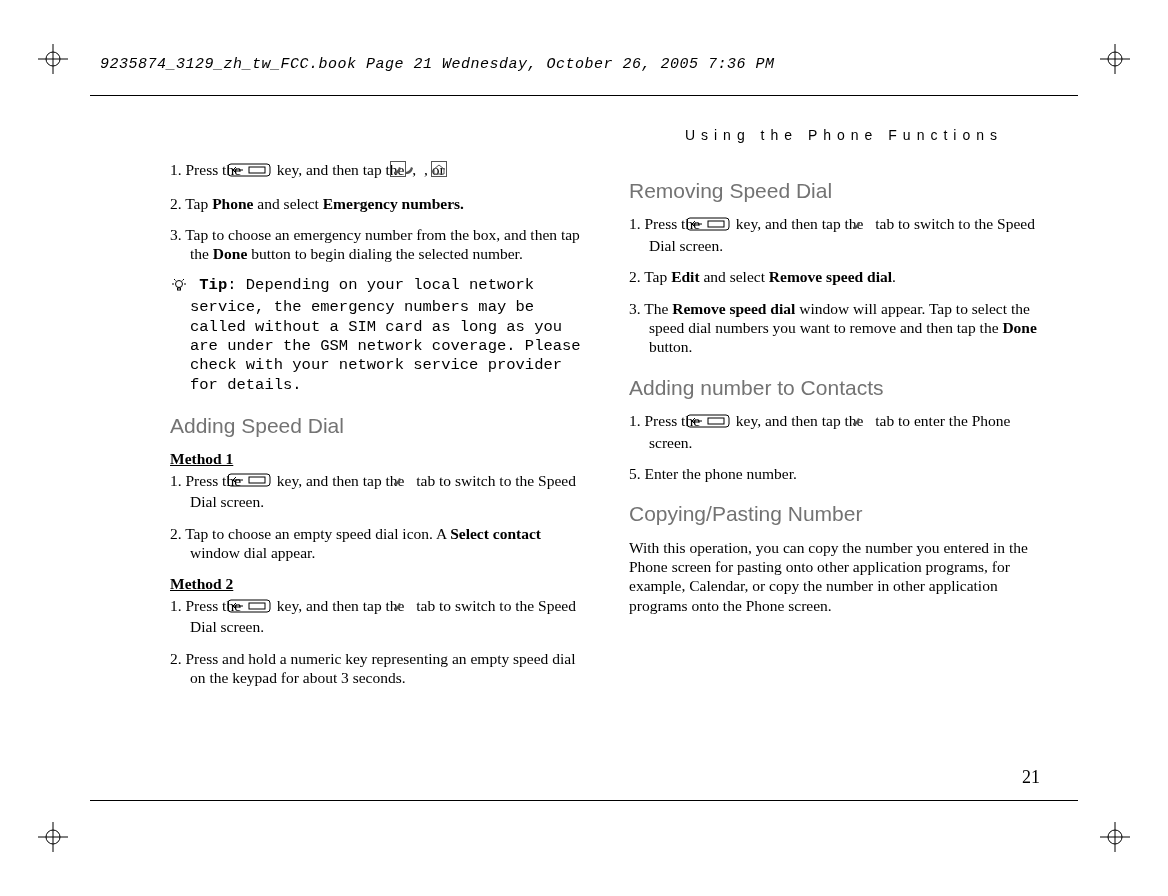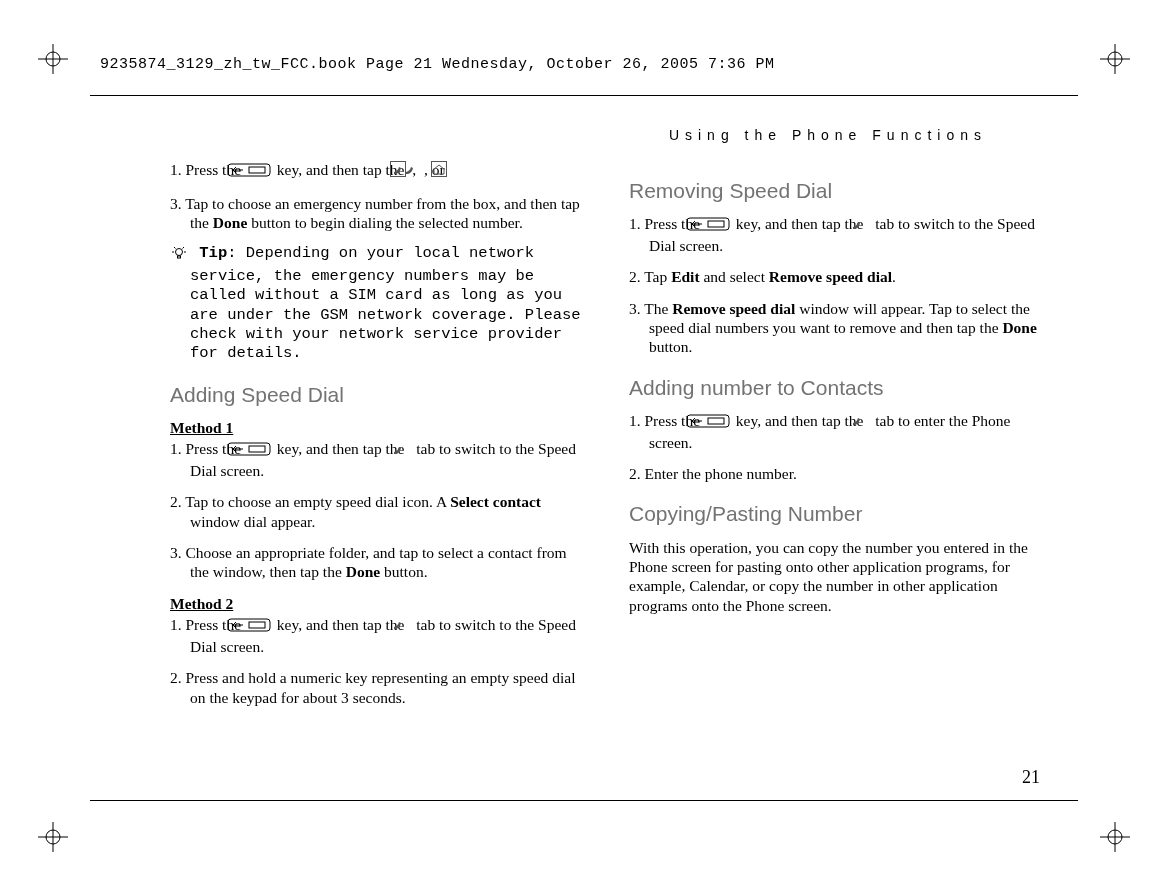--- a/index.html
+++ b/index.html
@@ -23,25 +23,26 @@
 .crop-mark svg { width: 30px; height: 30px; }
 .hline-top { position: absolute; top: 95px; left: 90px; right: 90px; height: 1px; background: #000; }
 .hline-bottom { position: absolute; bottom: 95px; left: 90px; right: 90px; height: 1px; background: #000; }
 .header-text {
   position: absolute;
   top: 56px;
   left: 100px;
   font-family: 'Courier New', monospace;
   font-size: 15px;
   letter-spacing: 0.5px;
+  font-style: italic;
 }
 .running-head {
   position: absolute;
   top: 127px;
-  right: 181px;
+  right: 165px;
   font-family: Arial, sans-serif;
   font-size: 14px;
   letter-spacing: 6px;
 }
 .page-columns {
   position: absolute;
   top: 160px;
   left: 170px;
   right: 120px;
   display: flex;
@@ -163,20 +164,23 @@
           </svg>
       </span><span>, or </span>
       <span class="inline-icon tab-icon">
         <svg viewBox="0 0 16 16">
             <rect x="0.5" y="0.5" width="15" height="15" fill="none" stroke="#555"></rect>
             <path d="M3 8l5-4 5 4v5H3z" fill="none" stroke="#555"></path>
           </svg>
       </span>
     </div>
 
+    <div class="numitem">
+      <span>2. Tap </span><span class="bold">Phone</span><span> and select </span><span class="bold">Emergency numbers.</span>
+    </div>
 
     <div class="numitem">
       <span>3. Tap to choose an emergency number from the box, and then tap the </span><span class="bold">Done</span><span> button to begin dialing the selected number.</span>
     </div>
 
     <div class="tip-box">
       <span class="tip-icon">
         <svg width="18" height="16" viewBox="0 0 18 16">
             <path d="M2 8h2M14 8h2M4 3l1.5 1.5M14 3l-1.5 1.5" stroke="#000"></path>
             <circle cx="9" cy="8" r="3.5" fill="none" stroke="#000"></circle>
@@ -202,23 +206,20 @@
       <span class="inline-icon tab-icon">
         <svg viewBox="0 0 16 16">
             <path d="M4 11c3-1 4-2 5-5l2 1c-1 4-3 6-7 6z" fill="#555"></path>
           </svg>
       </span>
       <span> tab to switch to the Speed Dial screen.</span>
     </div>
     <div class="numitem">
       <span>2. Tap to choose an empty speed dial icon. A </span><span class="bold">Select contact</span><span> window dial appear.</span>
     </div>
-    <div class="numitem">
-      <span>3. Choose an appropriate folder, and tap to select a contact from the window, then tap the </span><span class="bold">Done</span><span> button.</span>
-    </div>
 
     <div class="method-h">Method 2</div>
     <div class="numitem">
       <span>1. Press the </span>
       <span class="inline-icon key-icon">
         <svg viewBox="0 0 44 14">
             <rect x="1" y="1" width="42" height="12" rx="3" fill="none" stroke="#000"></rect>
             <path d="M6 7h10M6 7l3-3M6 7l3 3" stroke="#000" fill="none"></path>
             <rect x="22" y="4" width="16" height="6" fill="none" stroke="#000"></rect>
           </svg>
@@ -278,21 +279,21 @@
       </span>
       <span> key, and then tap the </span>
       <span class="inline-icon tab-icon">
         <svg viewBox="0 0 16 16">
             <path d="M4 11c3-1 4-2 5-5l2 1c-1 4-3 6-7 6z" fill="#555"></path>
           </svg>
       </span>
       <span> tab to enter the Phone screen.</span>
     </div>
     <div class="numitem">
-      <span>2. Enter the phone number.</span>
+      <span>5. Enter the phone number.</span>
     </div>
 
     <div class="section-h">Copying/Pasting Number</div>
 
     <div class="para">With this operation, you can copy the number you entered in the Phone screen for pasting onto other application programs, for example, Calendar, or copy the number in other application programs onto the Phone screen.</div>
   </div>
 </div>
 
 <div class="page-num">21</div>
 

